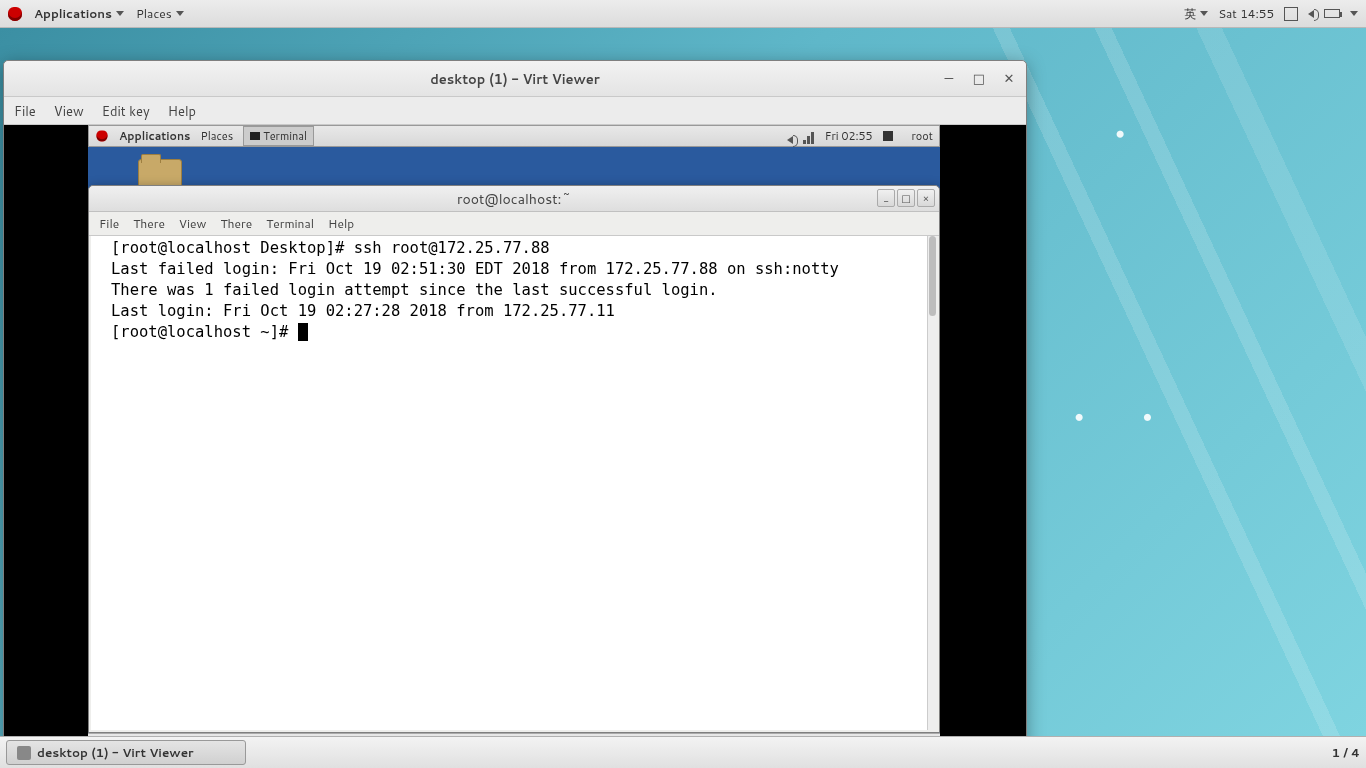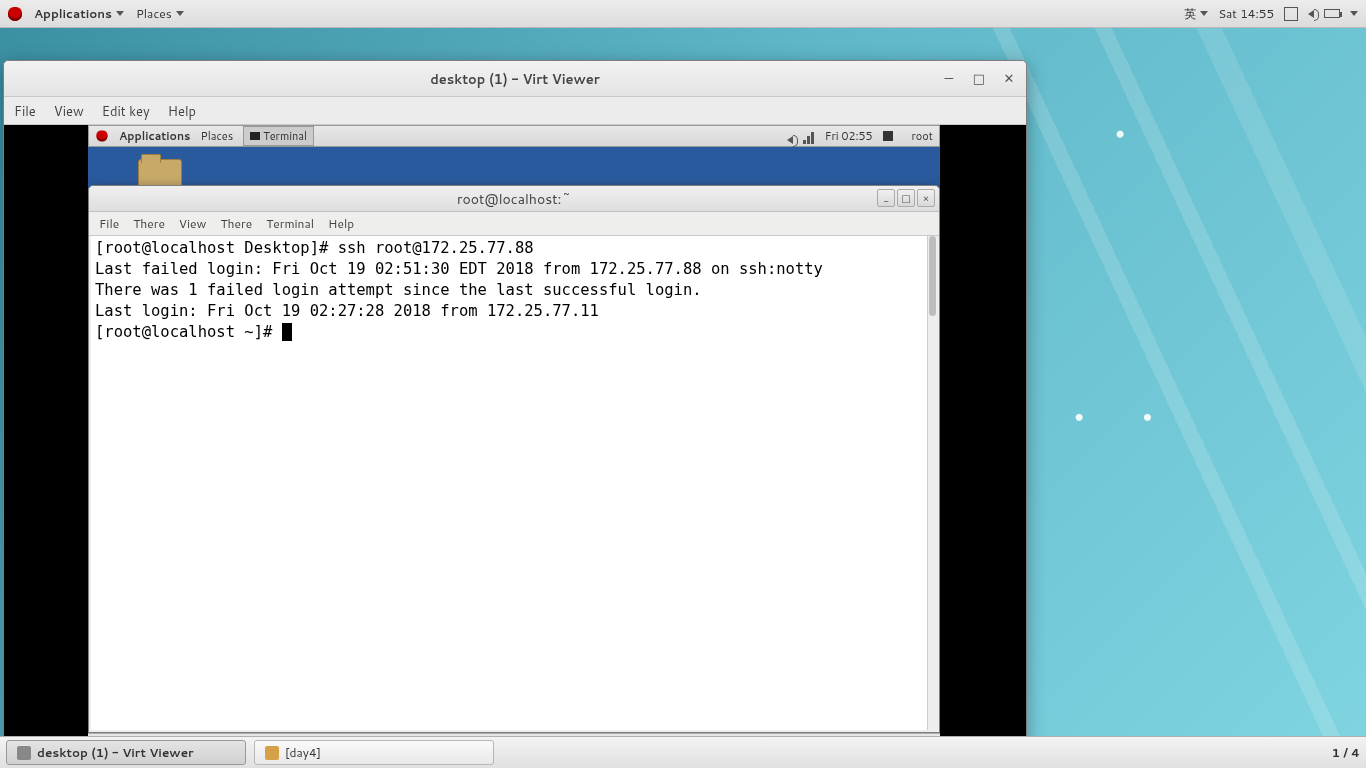--- a/index.html
+++ b/index.html
@@ -32,21 +32,21 @@
 .guest-desktop{position:absolute;top:22px;left:84px;right:86px;bottom:26px;background:#2a5a9e;}
 .folder-icon{position:absolute;top:12px;left:50px;width:44px;height:34px;background:#c8a968;border-radius:3px;border:1px solid #9e7f40;}
 .folder-icon::before{content:"";position:absolute;top:-6px;left:2px;width:18px;height:8px;background:#c8a968;border:1px solid #9e7f40;border-bottom:none;border-radius:2px 2px 0 0;}
 .term-window{position:absolute;top:60px;left:84px;width:852px;height:548px;background:#eeeeec;border:1px solid #7f7f7f;border-radius:5px 5px 0 0;box-shadow:0 3px 12px rgba(0,0,0,.4);}
 .term-titlebar{height:26px;background:linear-gradient(#f0f0f0,#dedede);border-bottom:1px solid #c0c0c0;display:flex;align-items:center;justify-content:center;position:relative;border-radius:5px 5px 0 0;}
 .term-title{font-size:14px;color:#444;}
 .term-btns{position:absolute;right:4px;top:3px;display:flex;gap:2px;}
 .tbtn{width:18px;height:18px;background:linear-gradient(#f0f0f0,#d8d8d8);border:1px solid #aaa;border-radius:2px;display:flex;align-items:center;justify-content:center;font-size:10px;color:#555;cursor:pointer;}
 .term-menubar{height:24px;display:flex;align-items:center;gap:14px;padding:0 10px;font-size:12px;color:#444;border-bottom:1px solid #c9c9c9;}
 .term-menubar span{cursor:pointer;}
-.term-body{position:absolute;top:50px;left:2px;right:2px;bottom:2px;background:#ffffff;font-family:"DejaVu Sans Mono","Liberation Mono",monospace;font-size:15.5px;line-height:1.35;color:#000;padding:2px 4px;white-space:pre-wrap;word-break:break-all;overflow:hidden;}
+.term-body{position:absolute;top:50px;left:2px;right:2px;bottom:2px;background:#ffffff;font-family:"DejaVu Sans Mono","Liberation Mono",monospace;font-size:15.5px;line-height:1.35;color:#000;padding:2px 20px;white-space:pre-wrap;word-break:break-all;overflow:hidden;}
 .term-body .cursor{display:inline-block;width:10px;height:18px;background:#000;vertical-align:text-bottom;}
 .scrollbar{position:absolute;right:2px;top:50px;bottom:2px;width:10px;background:#eee;border-left:1px solid #ccc;}
 .scrollbar .thumb{position:absolute;left:1px;right:1px;top:0;height:80px;background:#bdbdbd;border-radius:4px;}
 .guest-taskbar{position:absolute;bottom:0;left:84px;right:86px;height:26px;background:linear-gradient(#e8e8e8,#d4d4d4);border-top:1px solid #aaa;display:flex;align-items:center;font-size:11px;color:#555;padding:0 6px;gap:4px;}
 .gtask{padding:2px 8px;border:1px solid transparent;border-radius:2px;display:flex;align-items:center;gap:4px;cursor:pointer;}
 .gtask.active{background:linear-gradient(#d8d8d8,#c4c4c4);border-color:#999;color:#222;}
 .host-taskbar{position:absolute;bottom:0;left:0;right:0;height:32px;background:linear-gradient(#f3f3f3,#e0e0e0);border-top:1px solid #b0b0b0;display:flex;align-items:center;padding:0 6px;gap:8px;font-size:12px;color:#333;}
 .htask{padding:3px 10px;min-width:240px;border:1px solid #b8b8b8;border-radius:3px;background:linear-gradient(#fafafa,#e8e8e8);display:flex;align-items:center;gap:6px;cursor:pointer;}
 .htask.active{background:linear-gradient(#e4e4e4,#d0d0d0);border-color:#999;font-weight:600;}
 .htask .appico{width:14px;height:14px;display:inline-block;background:#888;border-radius:2px;}
@@ -171,20 +171,16 @@
 
     </div>
   </div>
 </div>
 
 <div class="host-taskbar">
   <div class="htask active">
     <span class="appico"></span>
     <span>desktop (1) - Virt Viewer</span>
   </div>
-  <div class="htask">
-    <span class="appico" style="background:#d4a048"></span>
-    <span>[day4]</span>
-  </div>
   <div class="ws">
     <span>1 / 4</span>
   </div>
 </div>
 
 </body></html>

